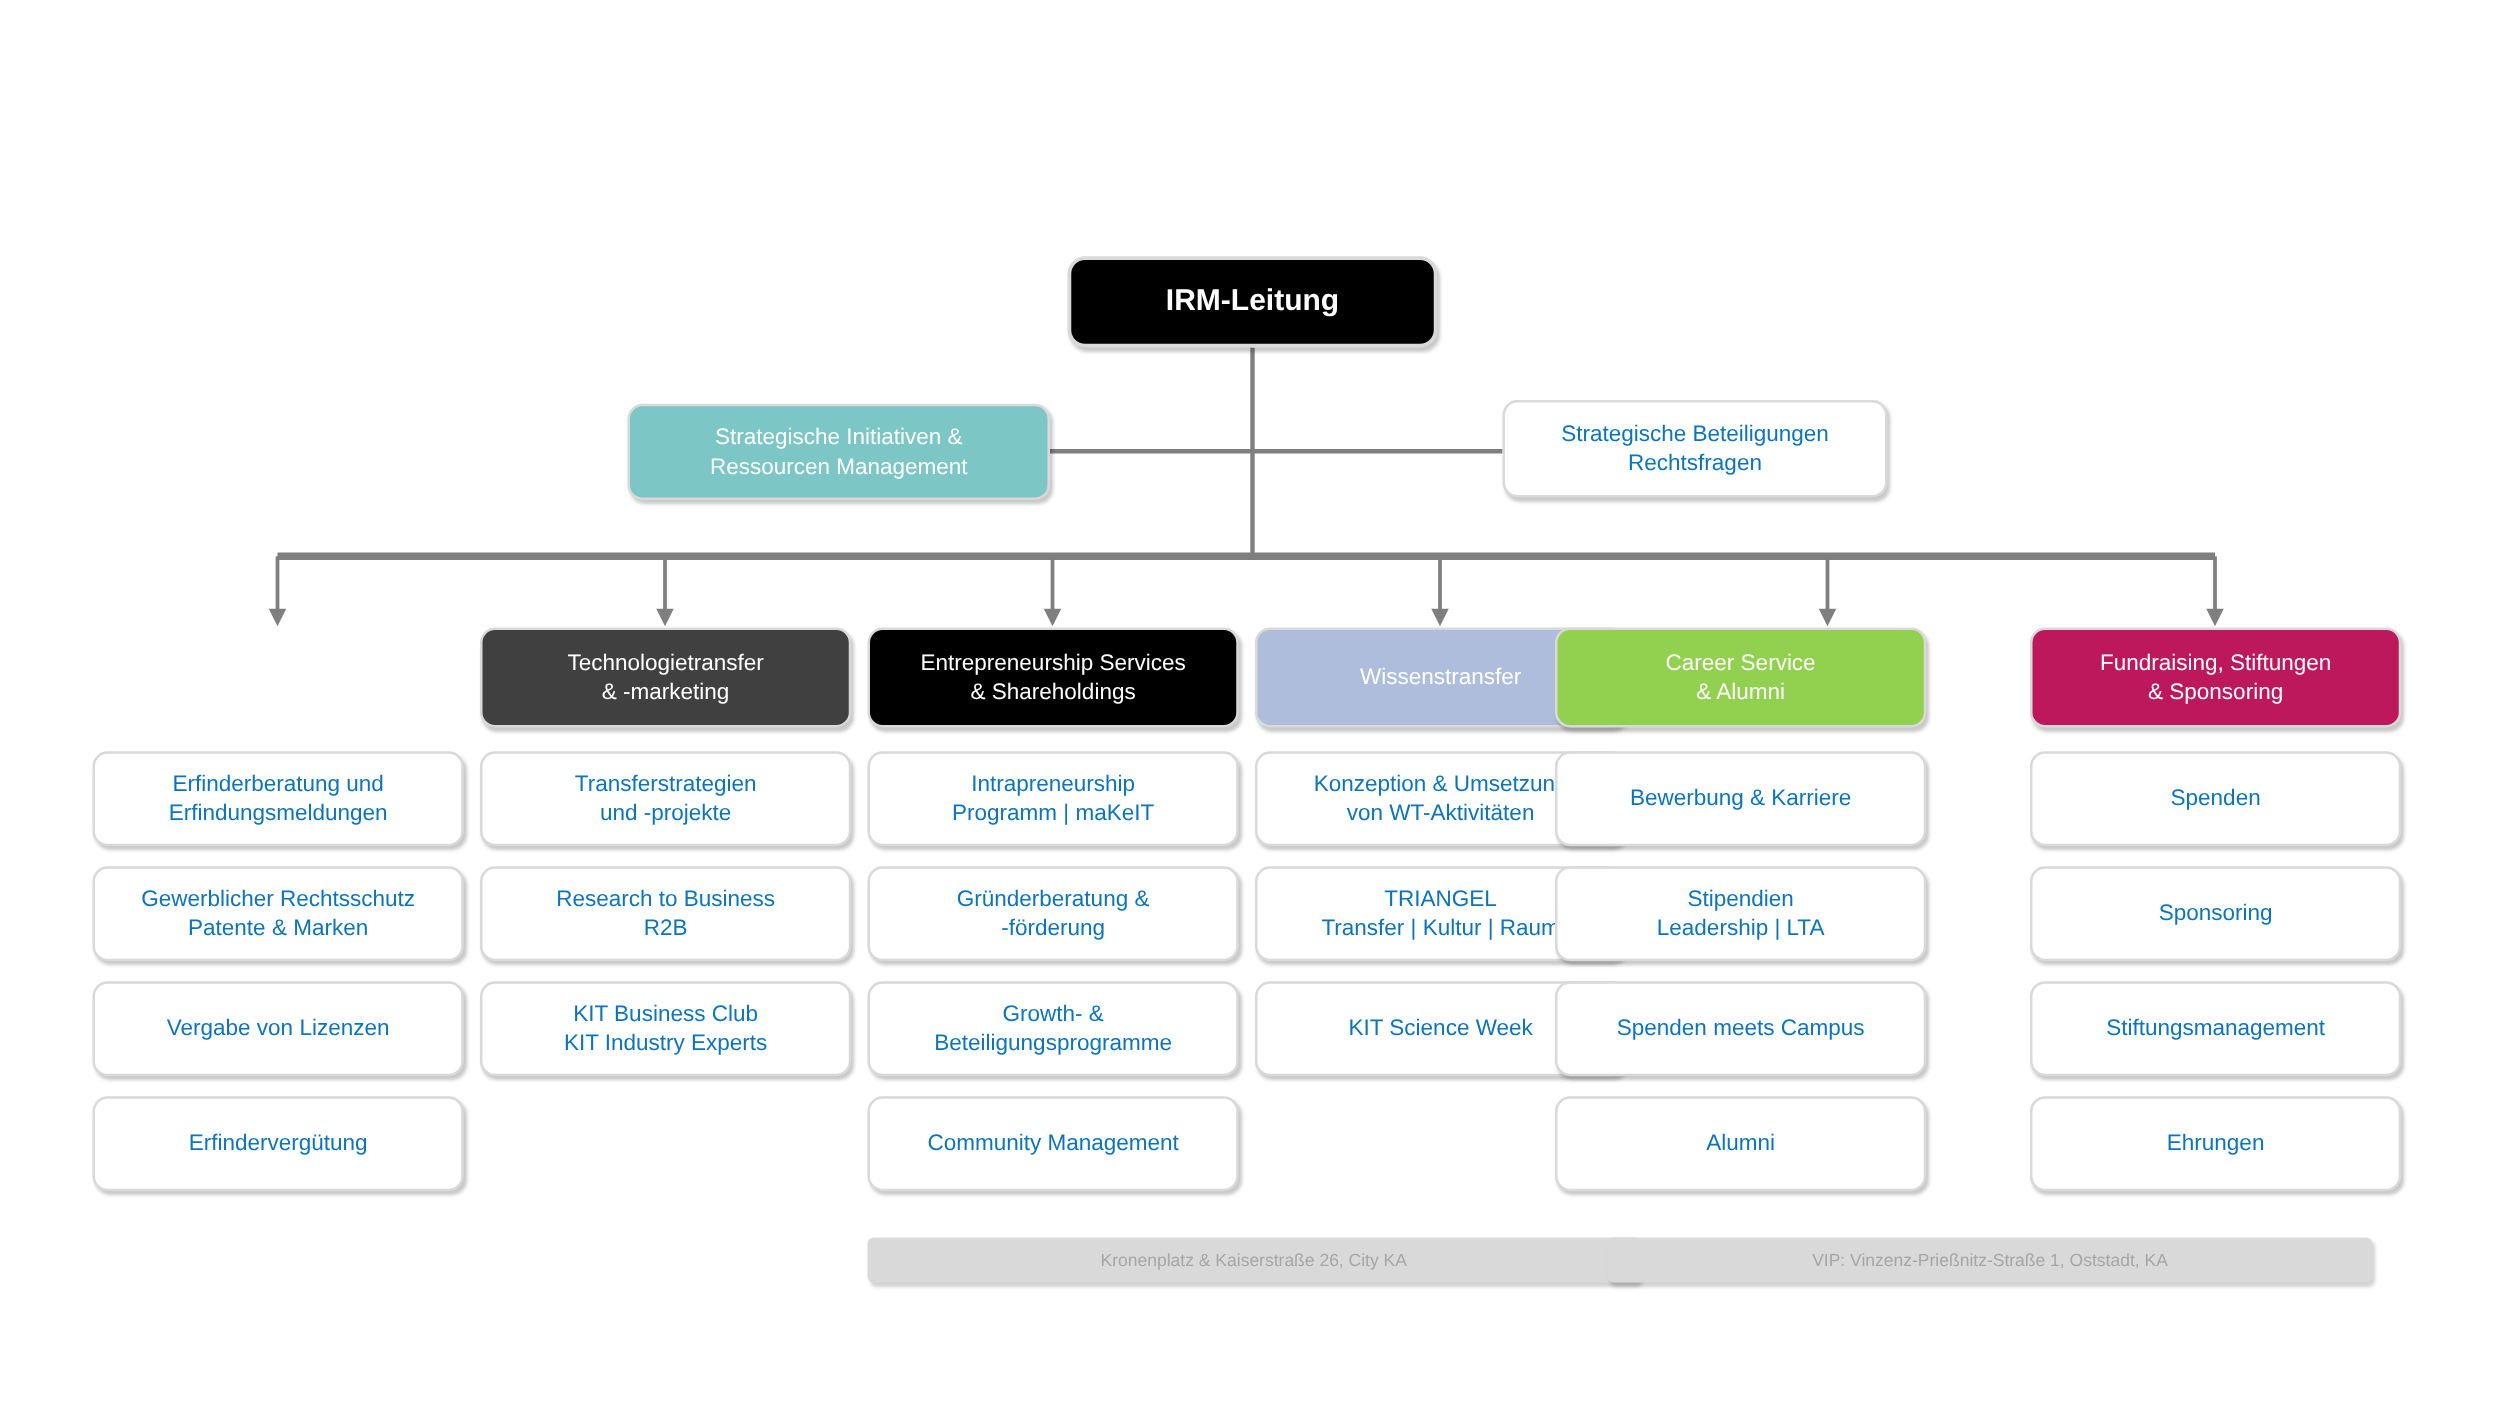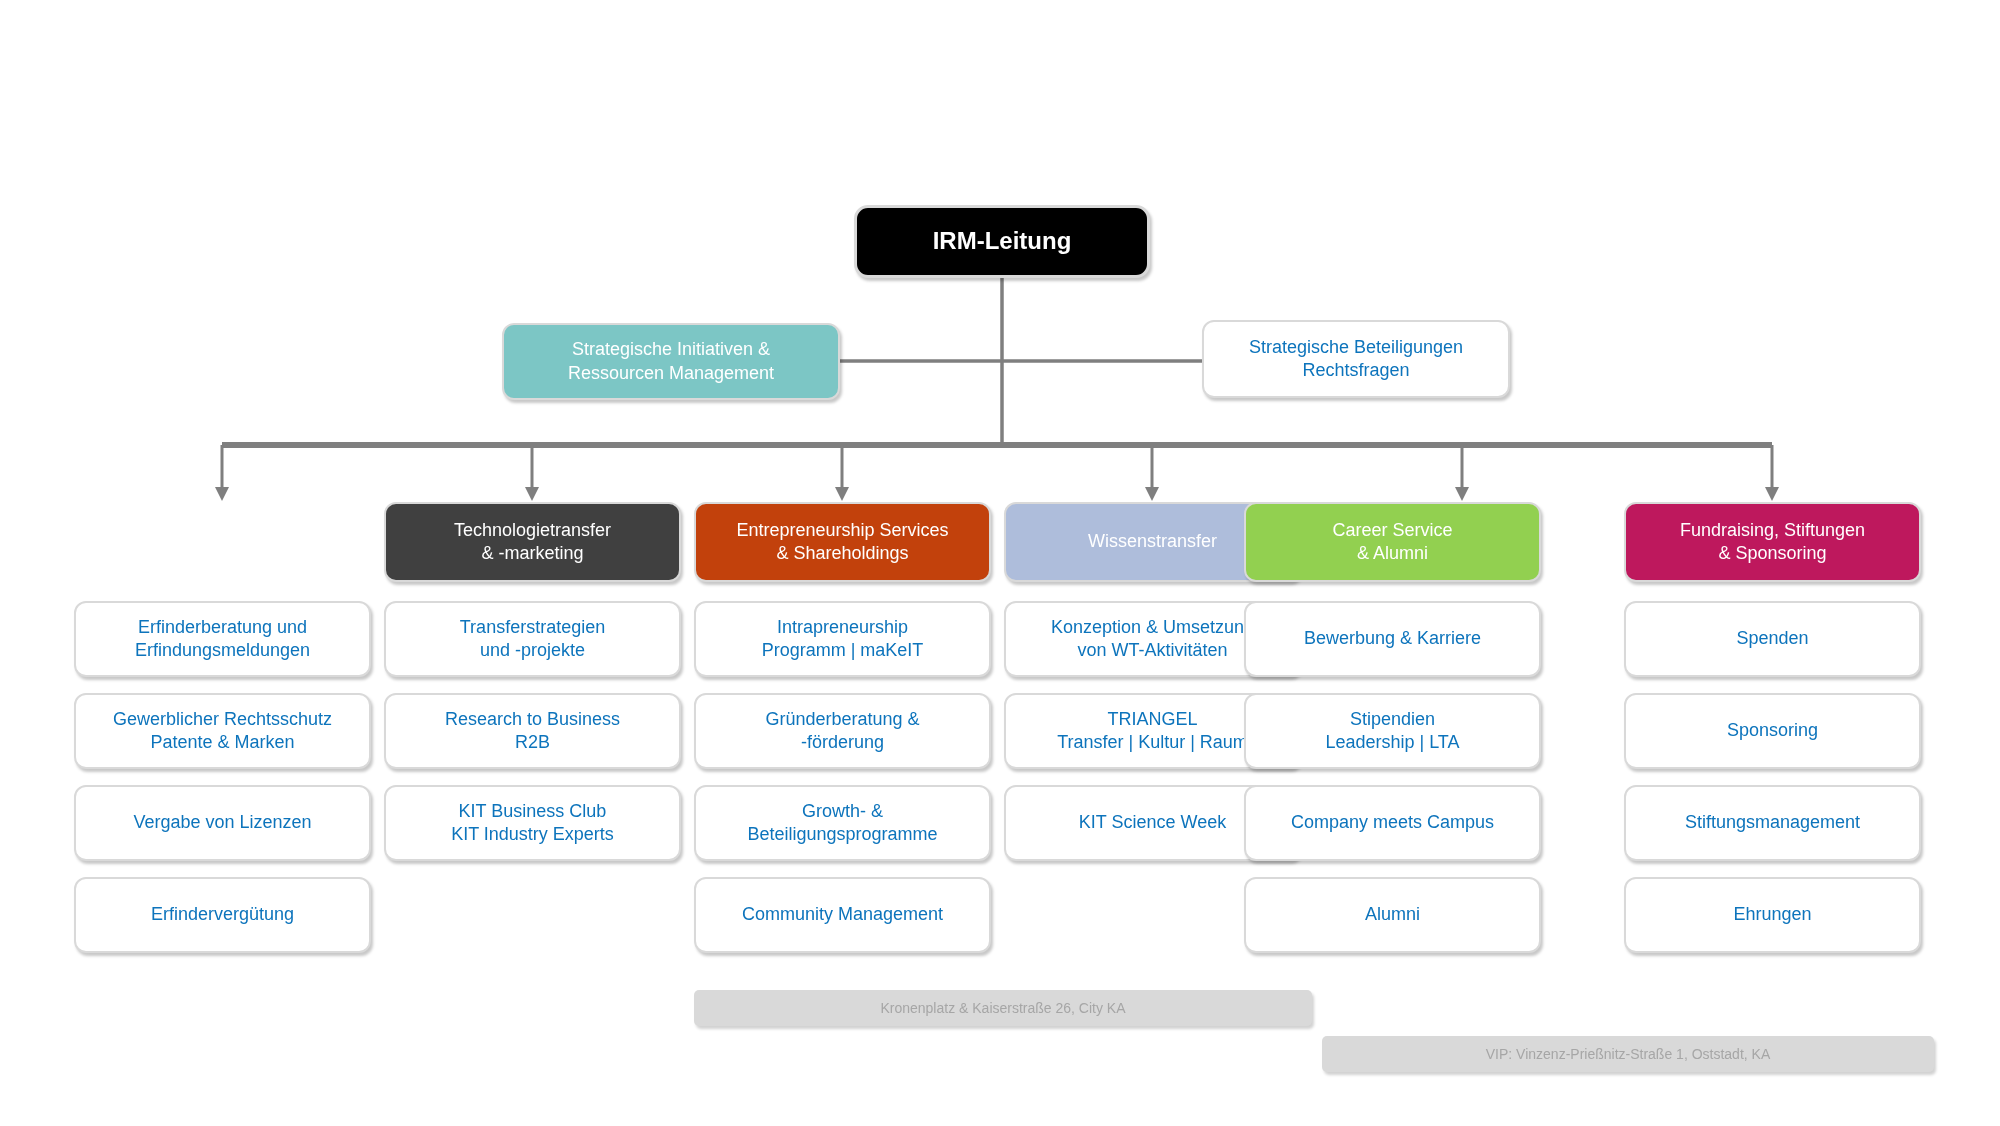--- a/index.html
+++ b/index.html
@@ -95,21 +95,21 @@
     display: flex;
     align-items: center;
     justify-content: center;
     text-align: center;
     font-size: 14px;
     box-shadow: 2px 3px 3px rgba(0,0,0,0.18);
     z-index: 2;
   }
   .loc-0 { left: 76px;   width: 594px; }
   .loc-1 { left: 694px;  width: 618px; }
-  .loc-2 { left: 1322px; width: 612px; margin-top: 46px; }
+  .loc-2 { left: 1286px; width: 612px; }
   .connectors line    { stroke: var(--connector, #7f7f7f); }
   .connectors polygon { fill:   var(--connector, #7f7f7f); }
 </style>
 </head>
 <body>
 
 <div class="canvas">
 
   <svg class="connectors" viewBox="0 0 2000 1126" xmlns="http://www.w3.org/2000/svg">
 
@@ -177,21 +177,21 @@
       <span class="label">Research to Business
 R2B</span>
     </div>
     <div class="box col-item row-2">
       <span class="label">KIT Business Club
 KIT Industry Experts</span>
     </div>
   </div>
 
   <div class="column" style="left:694px;">
-    <div class="box col-header" style="background-color: #c2410c;">
+    <div class="box col-header" style="background-color: #000000;">
       <span class="label">Entrepreneurship Services
 &amp; Shareholdings</span>
     </div>
     <div class="box col-item row-0">
       <span class="label">Intrapreneurship
 Programm | maKeIT</span>
     </div>
     <div class="box col-item row-1">
       <span class="label">Gründerberatung &amp;
 -förderung</span>
@@ -228,21 +228,21 @@
 &amp; Alumni</span>
     </div>
     <div class="box col-item row-0">
       <span class="label">Bewerbung &amp; Karriere</span>
     </div>
     <div class="box col-item row-1">
       <span class="label">Stipendien
 Leadership | LTA</span>
     </div>
     <div class="box col-item row-2">
-      <span class="label">Company meets Campus</span>
+      <span class="label">Spenden meets Campus</span>
     </div>
     <div class="box col-item row-3">
       <span class="label">Alumni</span>
     </div>
   </div>
 
   <div class="column" style="left:1624px;">
     <div class="box col-header" style="background-color: #be185d;">
       <span class="label">Fundraising, Stiftungen
 &amp; Sponsoring</span>

